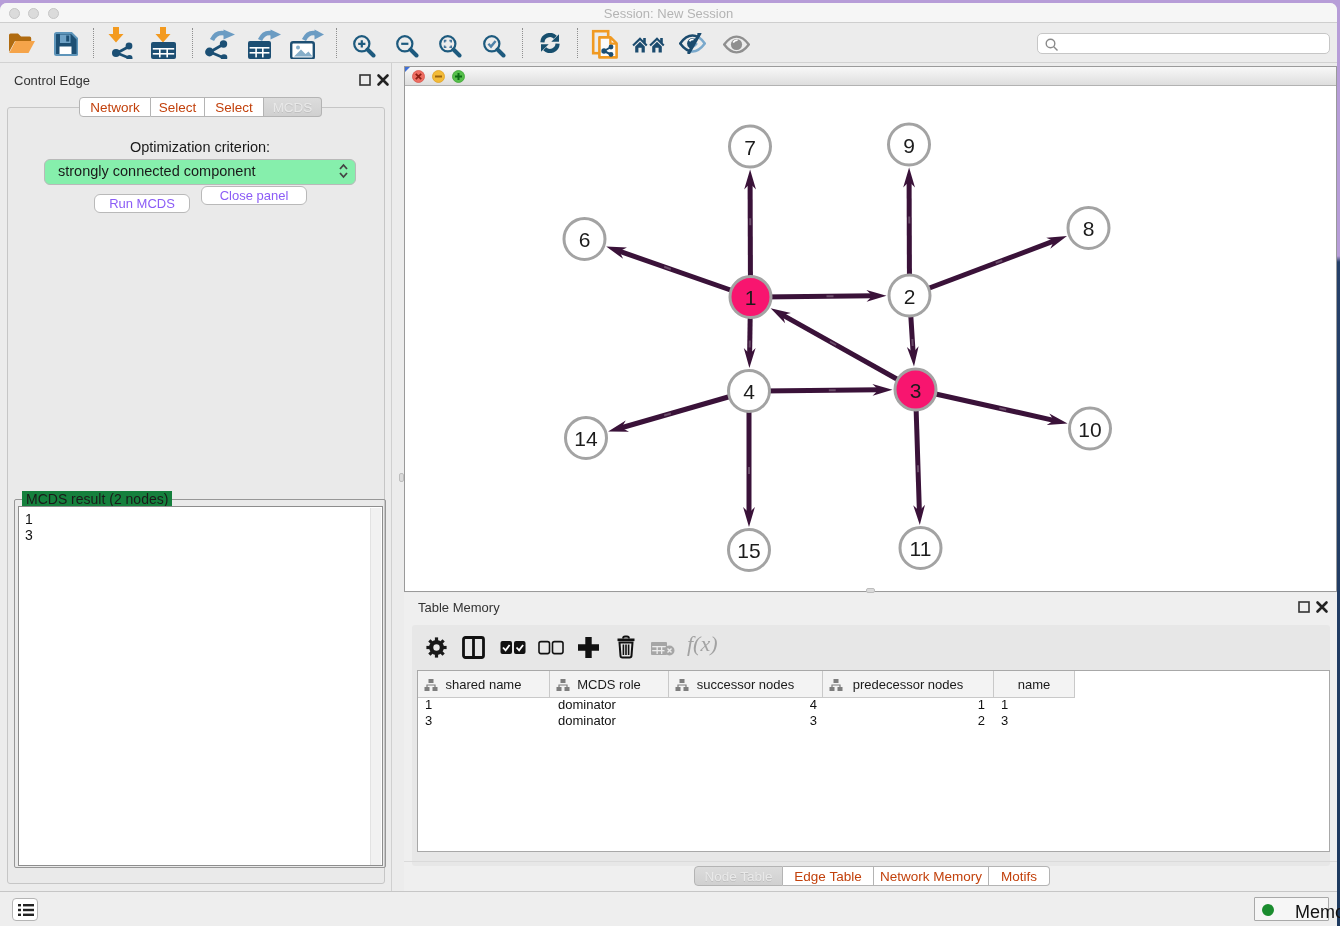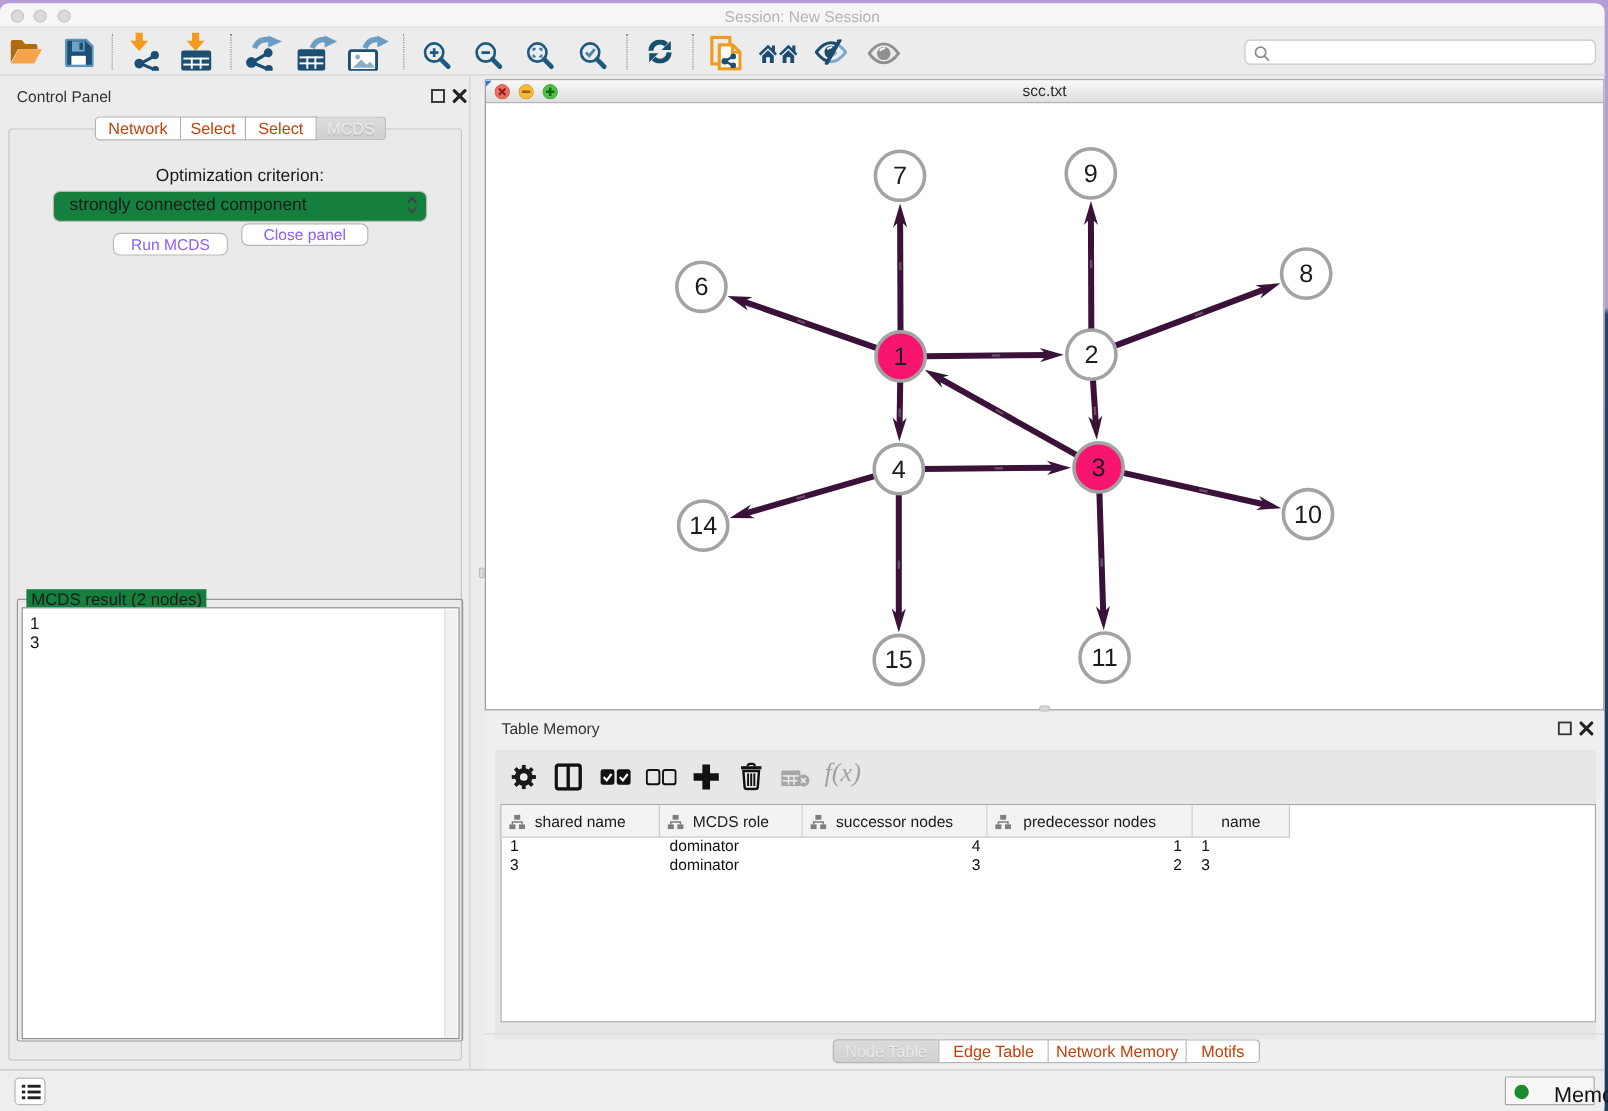--- a/index.html
+++ b/index.html
@@ -170,36 +170,36 @@
  <circle cx="13.5" cy="9.5" r="5.6" fill="#8f8f8f"></circle>
  <path d="M10.2 7.4 Q11.8 5 14.6 5.2" stroke="#fff" stroke-width="1.8" fill="none"></path>
 </svg>
 <div class="searchbox">
  <svg class="abs" style="left:7px;top:4px" width="14" height="14" viewBox="0 0 14 14">
   <circle cx="5.5" cy="5.5" r="4.3" fill="none" stroke="#8a8a8a" stroke-width="1.4"></circle>
   <path d="M8.8 8.8 L12.5 12.5" stroke="#8a8a8a" stroke-width="1.4"></path>
  </svg>
 </div>
 
-<div class="panel-title" style="left:14px;top:73px">Control Panel</div>
+<div class="panel-title" style="left:14px;top:73px">Control Edge</div>
 <svg class="abs" style="left:359px;top:74px" width="12" height="12">
     <rect x="1" y="1" width="10" height="10" fill="none" stroke="#333" stroke-width="1.6"></rect>
   </svg>
 <svg class="abs" style="left:376px;top:73px" width="14" height="14" viewBox="0 0 14 14">
     <path d="M2.5 2.5 L11.5 11.5 M11.5 2.5 L2.5 11.5" stroke="#222" stroke-width="2.6" stroke-linecap="round"></path>
   </svg>
 <div class="abs" style="left:7px;top:107px;width:378px;height:777px;border:1px solid #c6c6c6;border-radius:3px;background:#eaeaea"></div>
 <div class="tabs" style="left:79px;top:97px">
  <div class="tab first" style="width:72px">Network</div>
  <div class="tab" style="width:54px">Select</div>
  <div class="tab" style="width:59px">Select</div>
  <div class="tab sel last" style="width:58px">MCDS</div>
 </div>
 <div class="abs" style="left:0;top:139px;width:400px;text-align:center;font-size:14.5px;color:#1a1a1a">Optimization criterion:</div>
-<div class="abs" style="left:44px;top:159px;width:312px;height:26px;background:#15803d;border:1px solid #b9b9b9;border-radius:6px">
+<div class="abs" style="left:44px;top:159px;width:312px;height:26px;background:#86efac;border:1px solid #b9b9b9;border-radius:6px">
  <div class="abs" style="left:13px;top:2.5px;font-size:14.5px;color:#1a1a1a">strongly connected component</div>
  <svg class="abs" style="right:6px;top:3px" width="11" height="16" viewBox="0 0 11 16">
       <path d="M2 6 L5.5 2 L9 6 M2 10 L5.5 14 L9 10" fill="none" stroke="#444" stroke-width="1.8"></path>
     </svg>
 </div>
 <div class="btn" style="left:94px;top:194px;width:96px;height:19px">Run MCDS</div>
 <div class="btn" style="left:201px;top:186px;width:106px;height:19px">Close panel</div>
 <div class="abs" style="left:14px;top:499px;width:372px;height:369px;border:1px solid #979797;border-radius:2px">
  <div class="abs" style="left:7px;top:-9px;background:#15803d;padding:0 4px;font-size:14px;color:#1a1a1a">MCDS result (2 nodes)</div>
  <div class="abs" style="left:3px;top:6px;width:365px;height:360px;background:#fff;border:1px solid #8d8d8d">
@@ -224,21 +224,20 @@
       </g>
  </svg>
 </div>
 <div class="sbtn" style="left:1254px;top:897px;width:75px;height:24px;border-radius:1px;background:#f6f6f6;border-color:#a9a9a9">
  <div class="abs" style="left:7px;top:6px;width:12px;height:12px;border-radius:50%;background:#1a8c2e"></div>
  <div class="abs" style="left:40px;top:4px;font-size:18px;color:#111">Memory</div>
 </div>
 
 <div class="abs" style="left:404px;top:66px;width:933px;height:526px;background:#fff;border:1px solid #9a9a9a">
  <div class="abs" style="left:0;top:0;width:931px;height:19px;background:linear-gradient(#f8f8f8,#dedede);border-bottom:1px solid #b2b2b2">
-  <div class="abs" style="left:0;top:1px;width:100%;text-align:center;font-size:13px;font-weight:normal;color:#2b2b2b">scc.txt</div>
   <svg class="abs" style="left:0;top:0" width="5" height="5">
         <path d="M0 0 H5 L0 5 Z" fill="#3f6fd8"></path>
       </svg>
   <svg class="abs" style="left:7px;top:3px" width="60" height="13" viewBox="0 0 60 13">
    <circle cx="6.5" cy="6.5" r="6" fill="#ee6d62" stroke="#d5554c" stroke-width="0.8"></circle>
    <path d="M3.8 3.8 L9.2 9.2 M9.2 3.8 L3.8 9.2" stroke="#8e1f15" stroke-width="1.8"></path>
    <circle cx="26.5" cy="6.5" r="6" fill="#f3bb38" stroke="#dfa123" stroke-width="0.8"></circle>
    <path d="M23 6.5 h7" stroke="#9a6510" stroke-width="2"></path>
    <circle cx="46.5" cy="6.5" r="6" fill="#55bf4b" stroke="#3da535" stroke-width="0.8"></circle>
    <path d="M43 6.5 h7 M46.5 3 v7" stroke="#0c6b15" stroke-width="2"></path>

